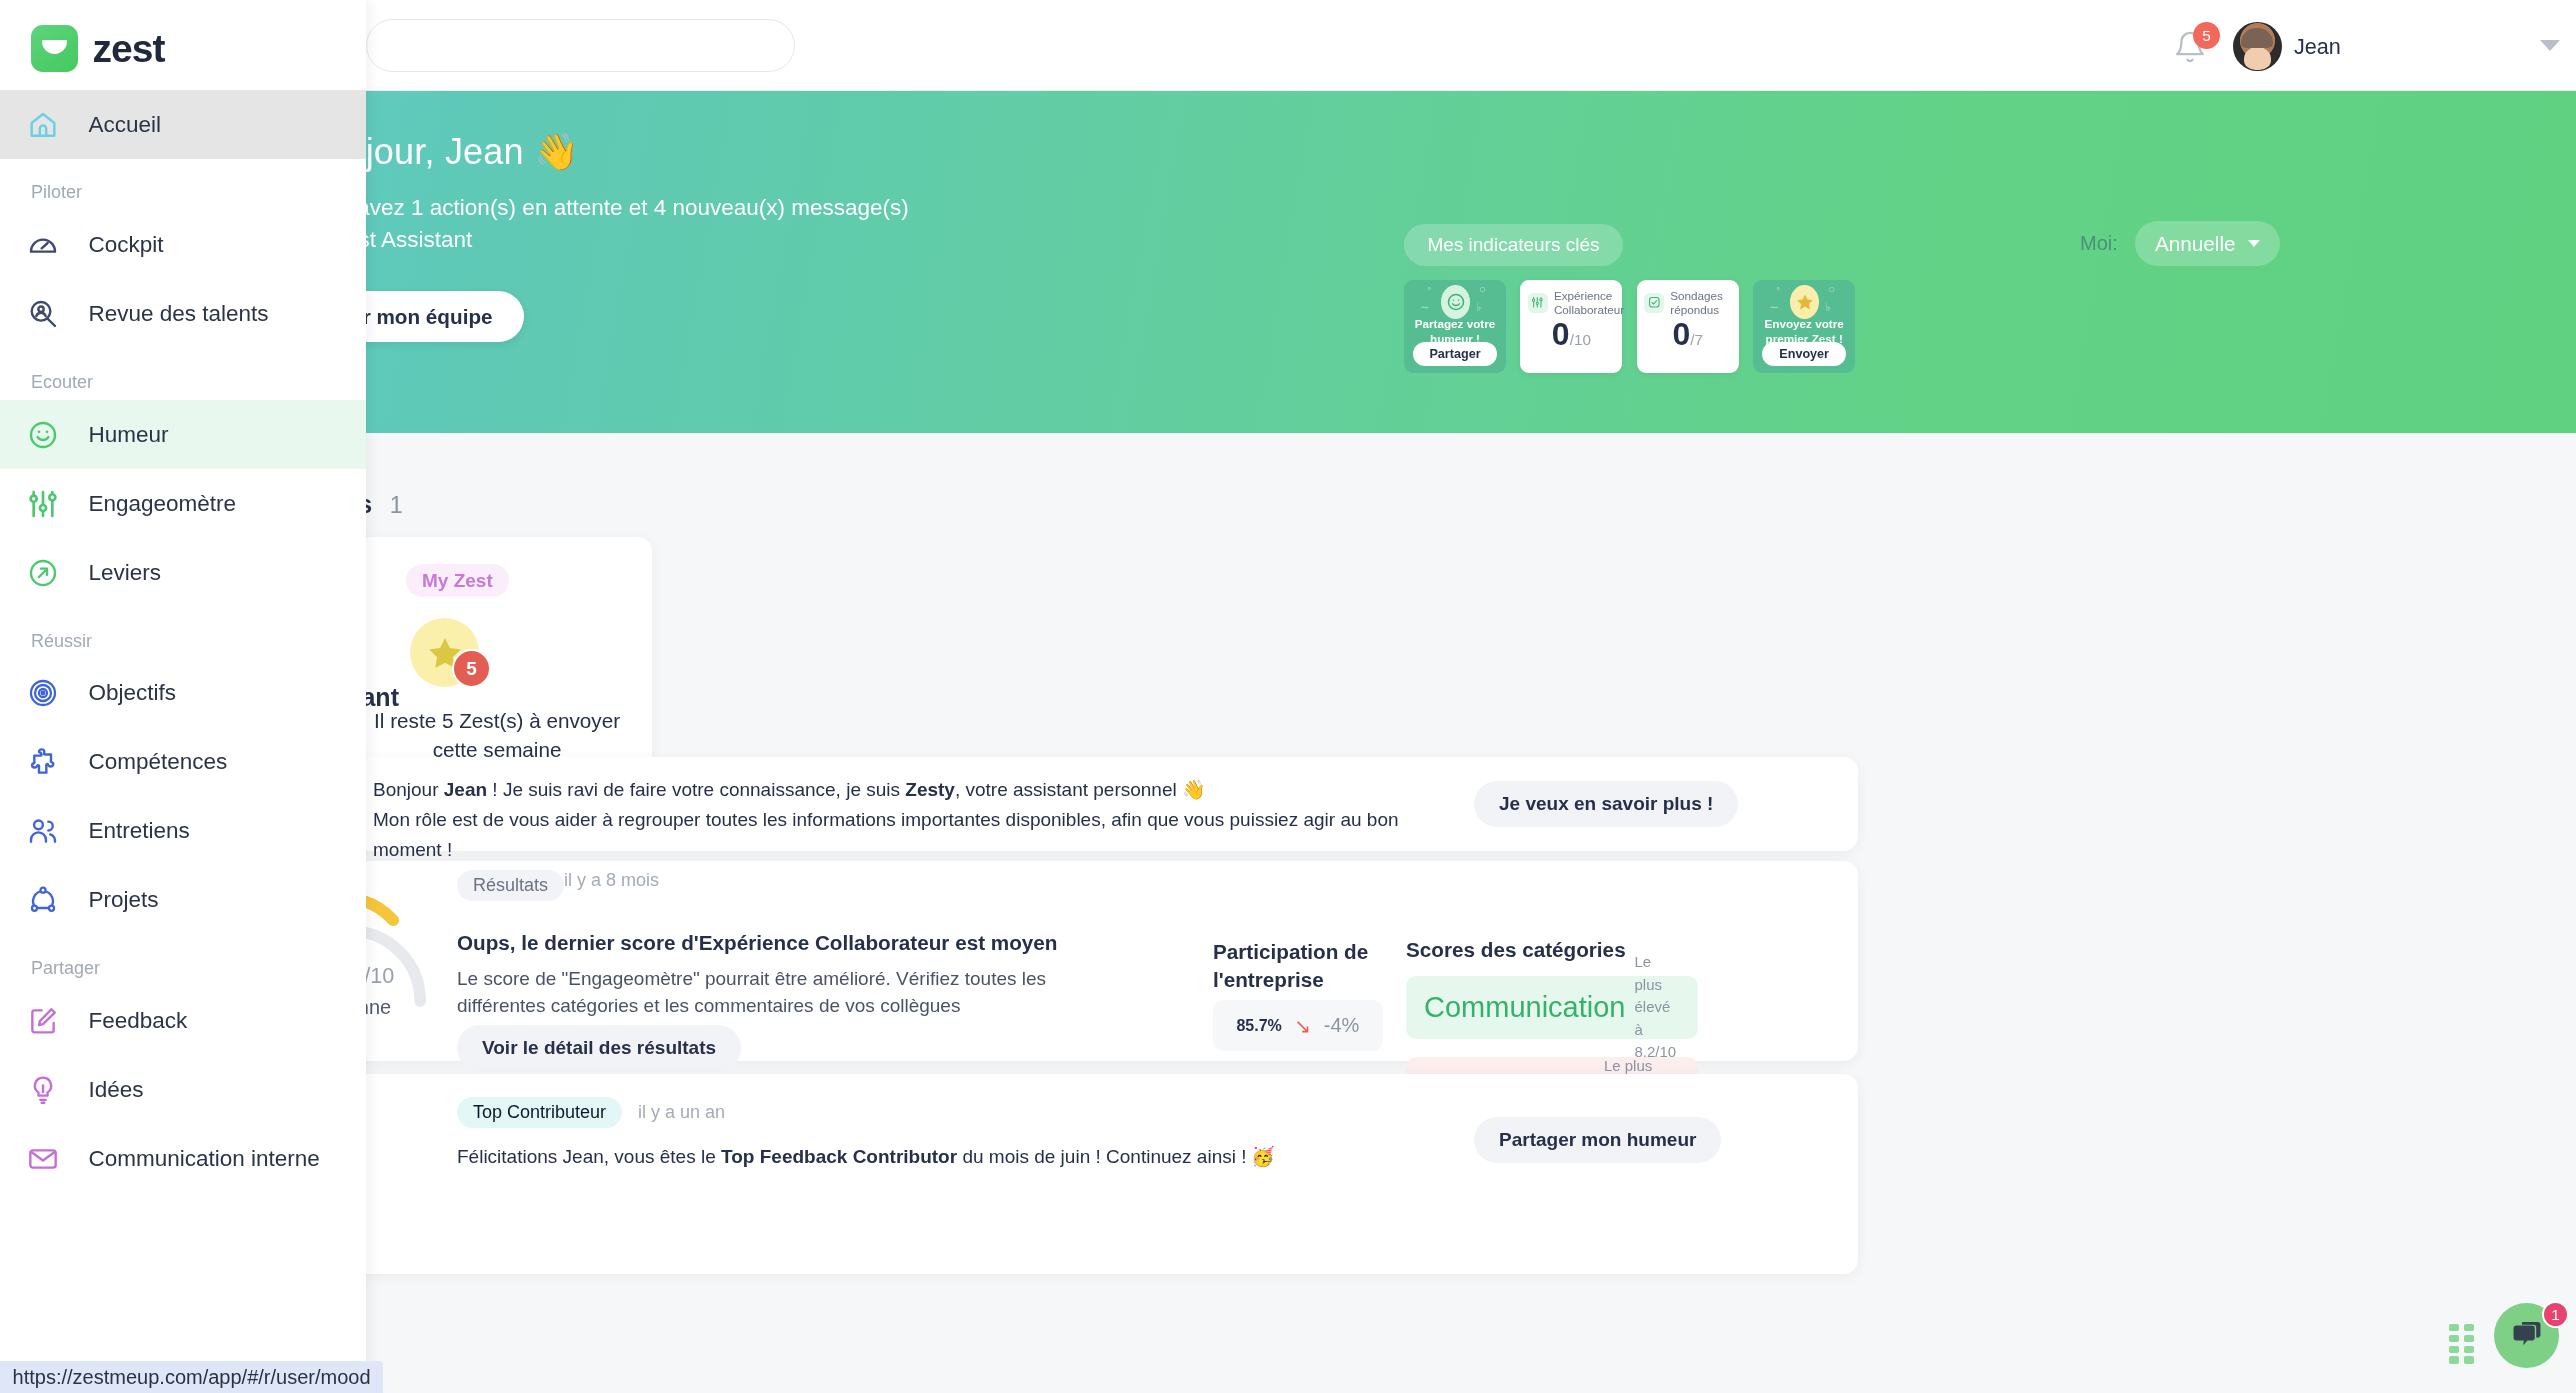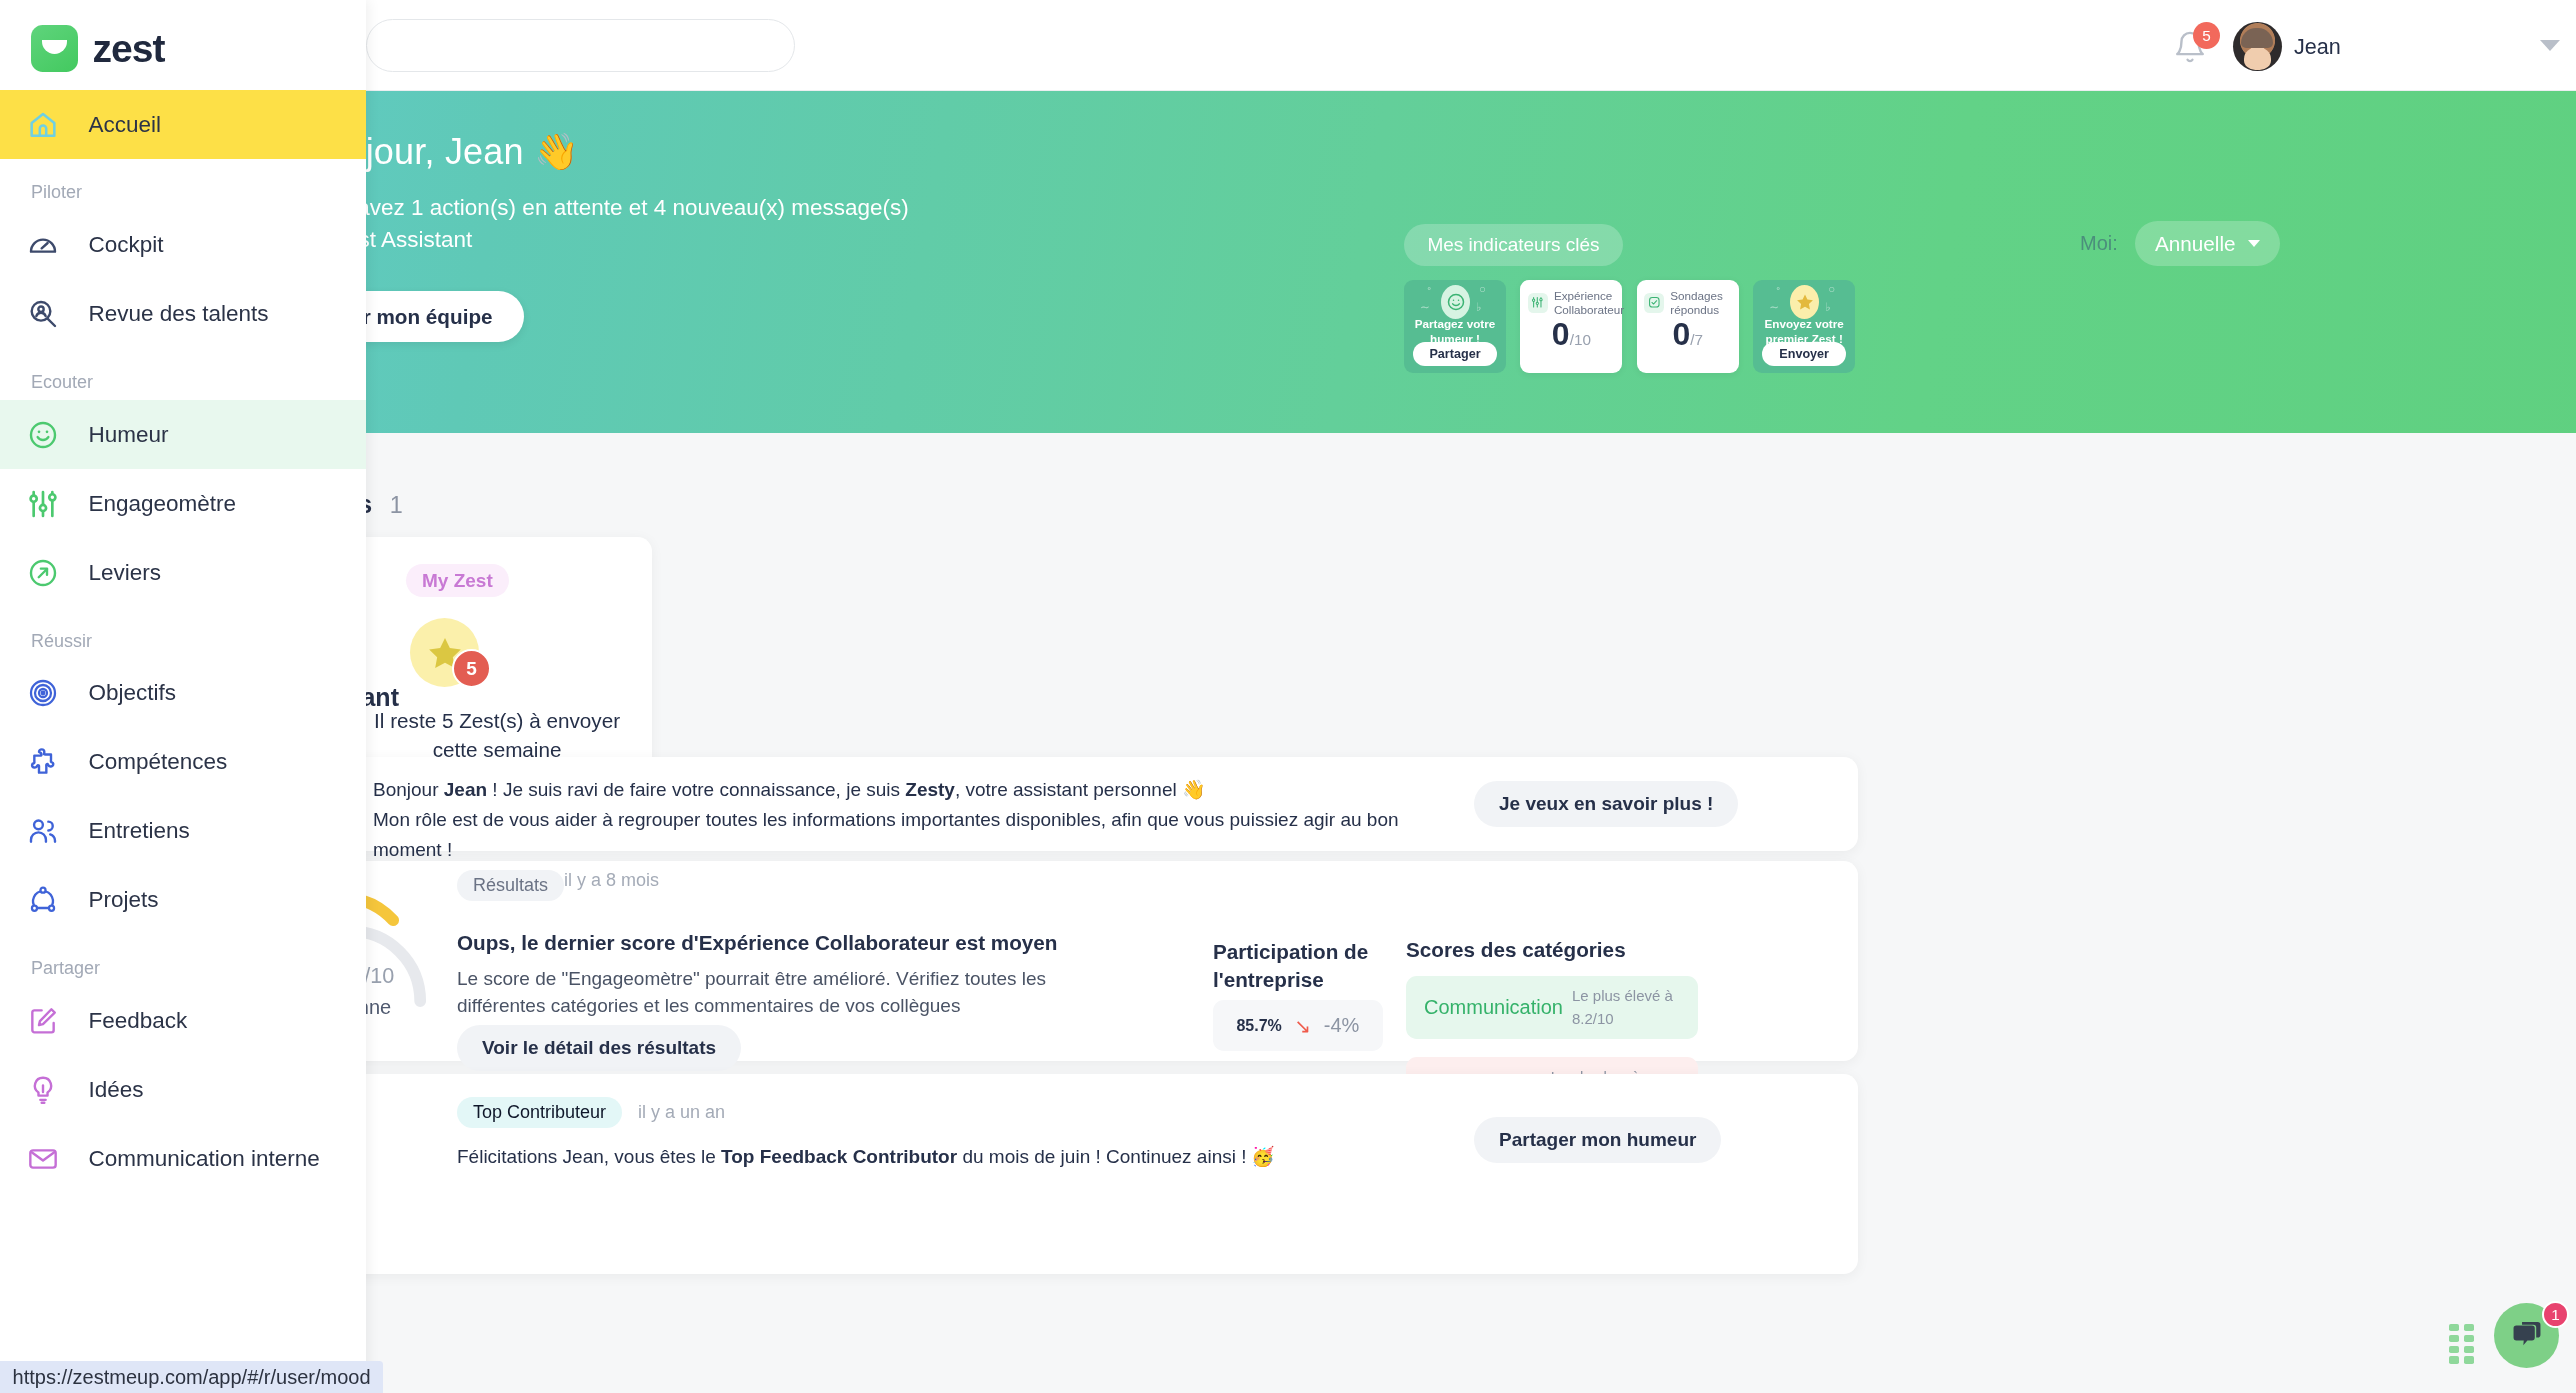--- a/index.html
+++ b/index.html
@@ -255,21 +255,21 @@
   .cat-title {
     position: absolute; left: 1177px; top: 77px;
     font-size: 20.7px; font-weight: 700; color: #263049;
   }
   .cat-row {
     position: absolute; left: 1177px; width: 292px; height: 63px;
     border-radius: 10.8px; display: flex; align-items: center; padding: 0 18px; gap: 9px;
   }
   .cat-row.hi { top: 115px; background: #e6f7ed; }
   .cat-row.lo { top: 196px; background: #fdeeee; }
-  .cat-name { font-size: 20px; font-weight: 400; }
+  .cat-name { font-size: 29px; font-weight: 400; }
   .cat-row.hi .cat-name { color: #35b26a; }
   .cat-row.lo .cat-name { color: #f2655a; }
   .cat-note { font-size: 15px; line-height: 22.5px; color: #8c94a3; }
 
   .contrib-panel { top: 584px; height: 200px; }
   .contrib-head { position: absolute; left: 228px; top: 23.4px; display: flex; align-items: center; gap: 16px; }
   .tag-contrib { background: #e3f7f7; color: #0f172a; font-weight: 400; font-size: 18px; height: 31px; }
   .contrib-text {
     position: absolute; left: 228px; top: 68px; width: 944px;
     font-size: 19px; line-height: 29px; color: #263049;
@@ -301,21 +301,21 @@
   .logo-word { font-size: 39px; font-weight: 800; color: #20293e; letter-spacing: -0.9px; }
   .nav { position: absolute; left: 0; top: 90px; width: 366px; }
   .nav-group {
     padding: 23.4px 0 7.2px 31px;
     font-size: 18px; color: #a2a9b6;
   }
   .nav-item {
     display: flex; align-items: center; gap: 25px;
     height: 69px; padding-left: 23.4px; cursor: pointer;
   }
-  .nav-item.active-blue { background: #fde047; }
+  .nav-item.active-blue { background: #e5e5e5; }
   .nav-item.active-green { background: #e8f8ee; }
   .nav-ico {
     width: 40px; height: 40px; flex: 0 0 auto;
     display: flex; align-items: center; justify-content: center;
   }
   .nav-ico svg { width: 32px; height: 32px; display: block; }
   .nav-label { font-size: 22.5px; color: #2b3347; }
 
   
   .statusbar {

